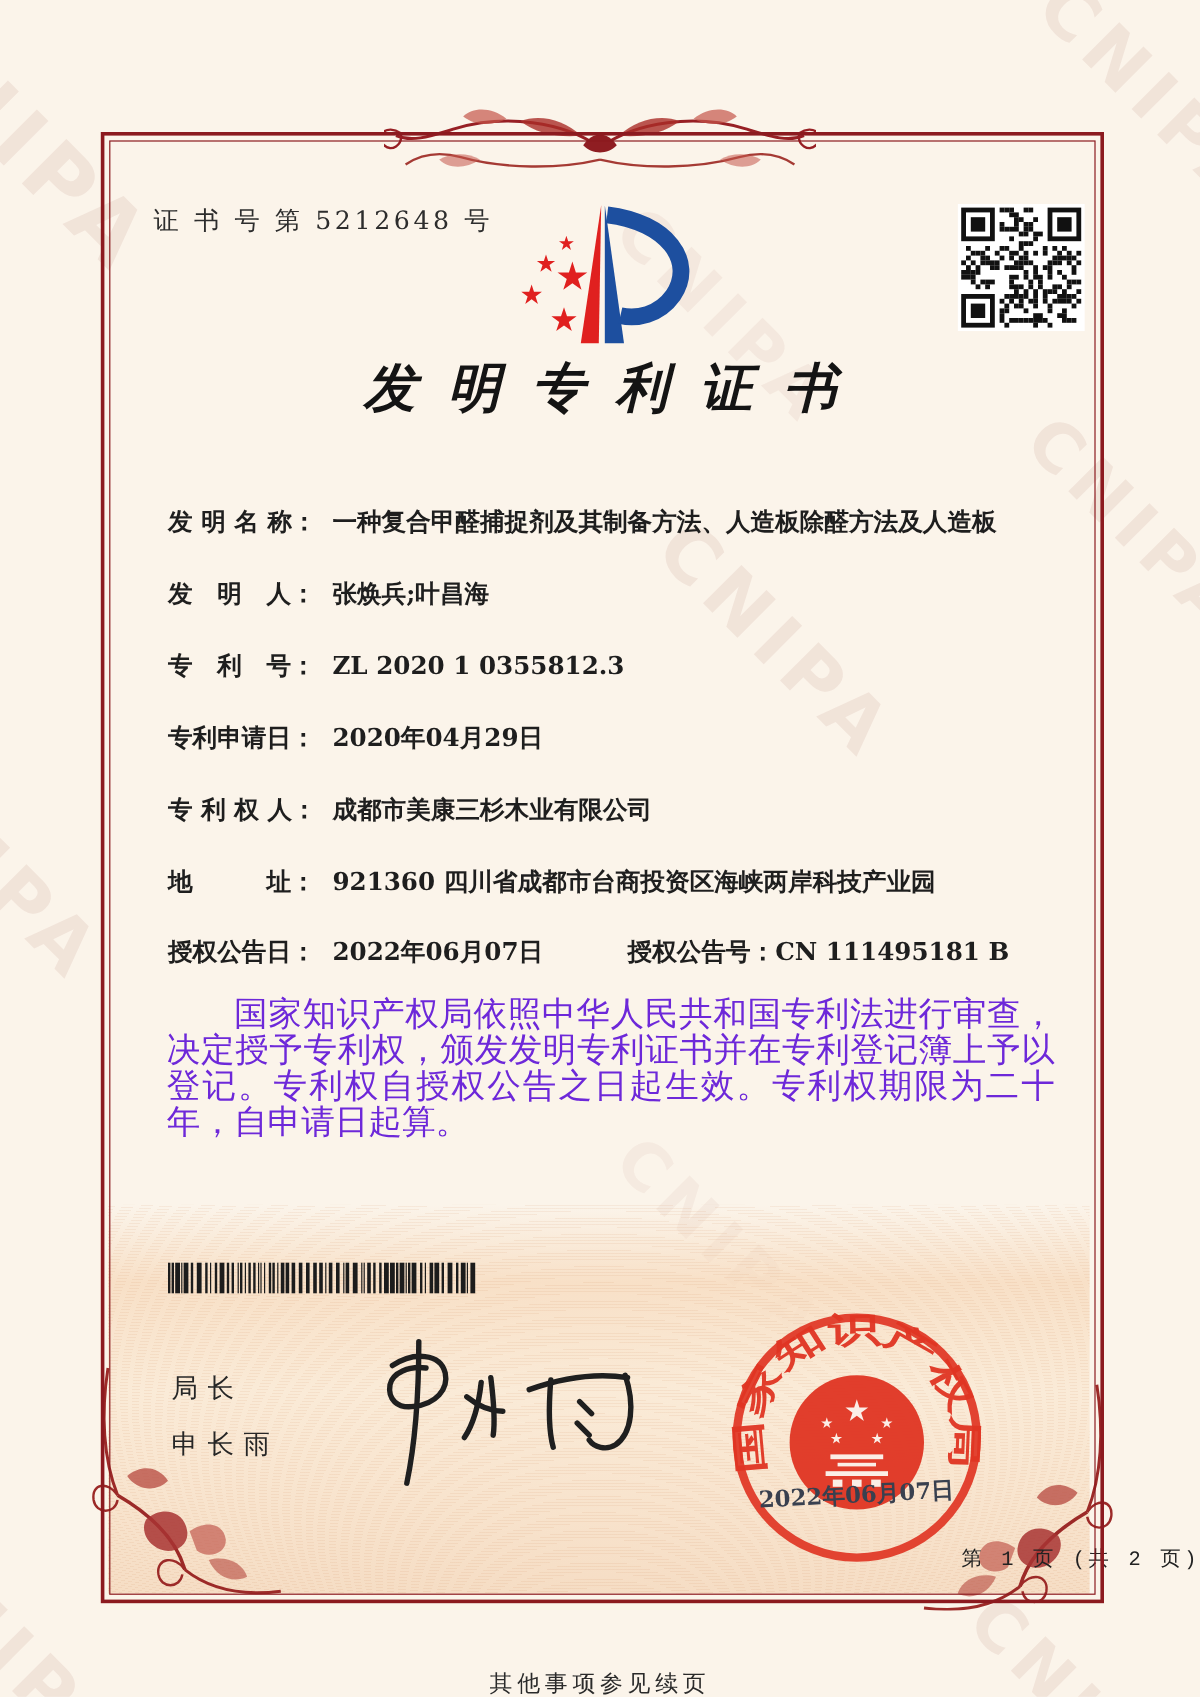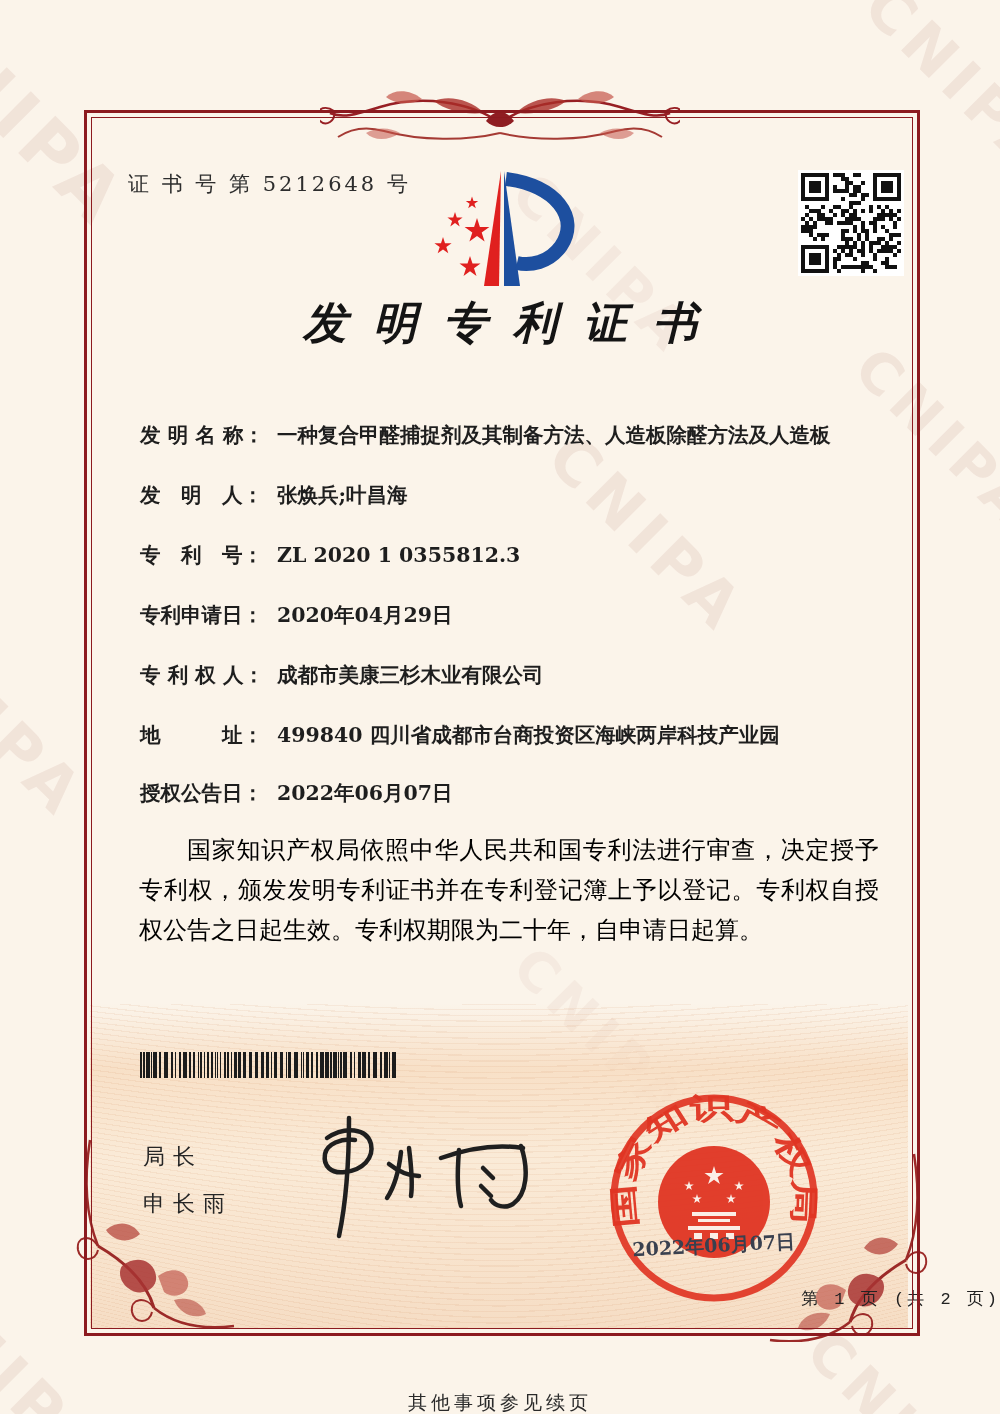--- a/index.html
+++ b/index.html
@@ -44,21 +44,21 @@
     text-align:center;font-size:44px;font-weight:bold;
     letter-spacing:26px;text-indent:26px;color:#141414;font-style:italic;}
   
   .row{position:absolute;left:140px;width:748px;z-index:4;
     font-size:20.5px;color:#1e1e1e;white-space:nowrap;font-weight:bold;}
   .row .lbl{display:inline-block;min-width:137px;}
   .row .lbl2{position:absolute;left:383px;}
   .row .lbl2 .lbl{min-width:0;}
   
   .body-text{position:absolute;left:139px;top:830px;width:740px;z-index:4;
-    font-size:24px;line-height:40px;color:#000000;text-align:justify;}
+    font-size:28px;line-height:30px;color:#6d28d9;text-align:justify;}
   .body-text p{margin:0;text-indent:2em;}
   
   .barcode{position:absolute;left:140px;top:1052px;z-index:4;}
   .officer-role{position:absolute;left:143px;top:1142px;z-index:4;
     font-family:"DejaVu Sans","Liberation Sans",sans-serif;
     font-size:22px;letter-spacing:8px;color:#262626;}
   .officer-name{position:absolute;left:143px;top:1189px;z-index:4;
     font-family:"DejaVu Sans","Liberation Sans",sans-serif;
     font-size:22px;letter-spacing:8px;color:#262626;}
   .signature{position:absolute;left:283px;top:1112px;z-index:4;}
@@ -358,24 +358,27 @@
 <div class="row" style="top:541px">
   <span class="lbl">专　利　号：</span><span class="val">ZL 2020 1 0355812.3</span>
 </div>
 <div class="row" style="top:601px">
   <span class="lbl">专利申请日：</span><span class="val">2020年04月29日</span>
 </div>
 <div class="row" style="top:661px">
   <span class="lbl">专 利 权 人：</span><span class="val">成都市美康三杉木业有限公司</span>
 </div>
 <div class="row" style="top:721px">
-  <span class="lbl">地　　　址：</span><span class="val">499840 四川省成都市台商投资区海峡两岸科技产业园</span>
+  <span class="lbl">地　　　址：</span><span class="val">921360 四川省成都市台商投资区海峡两岸科技产业园</span>
 </div>
 <div class="row" style="top:779px">
   <span class="lbl">授权公告日：</span><span class="val">2022年06月07日</span>
+  <span class="lbl2">
+    <span class="lbl">授权公告号：</span><span class="val">CN 111495181 B</span>
+  </span>
 </div>
 
 <div class="body-text">
   <p>国家知识产权局依照中华人民共和国专利法进行审查，决定授予专利权，颁发发明专利证书并在专利登记簿上予以登记。专利权自授权公告之日起生效。专利权期限为二十年，自申请日起算。</p>
 </div>
 
 <svg class="barcode" width="262" height="26" viewBox="0 0 262 26">
   <g id="barcode-bars" fill="#1c1c1c">
       <rect x="0" y="0" width="2" height="26"></rect>
       <rect x="3" y="0" width="2" height="26"></rect>

